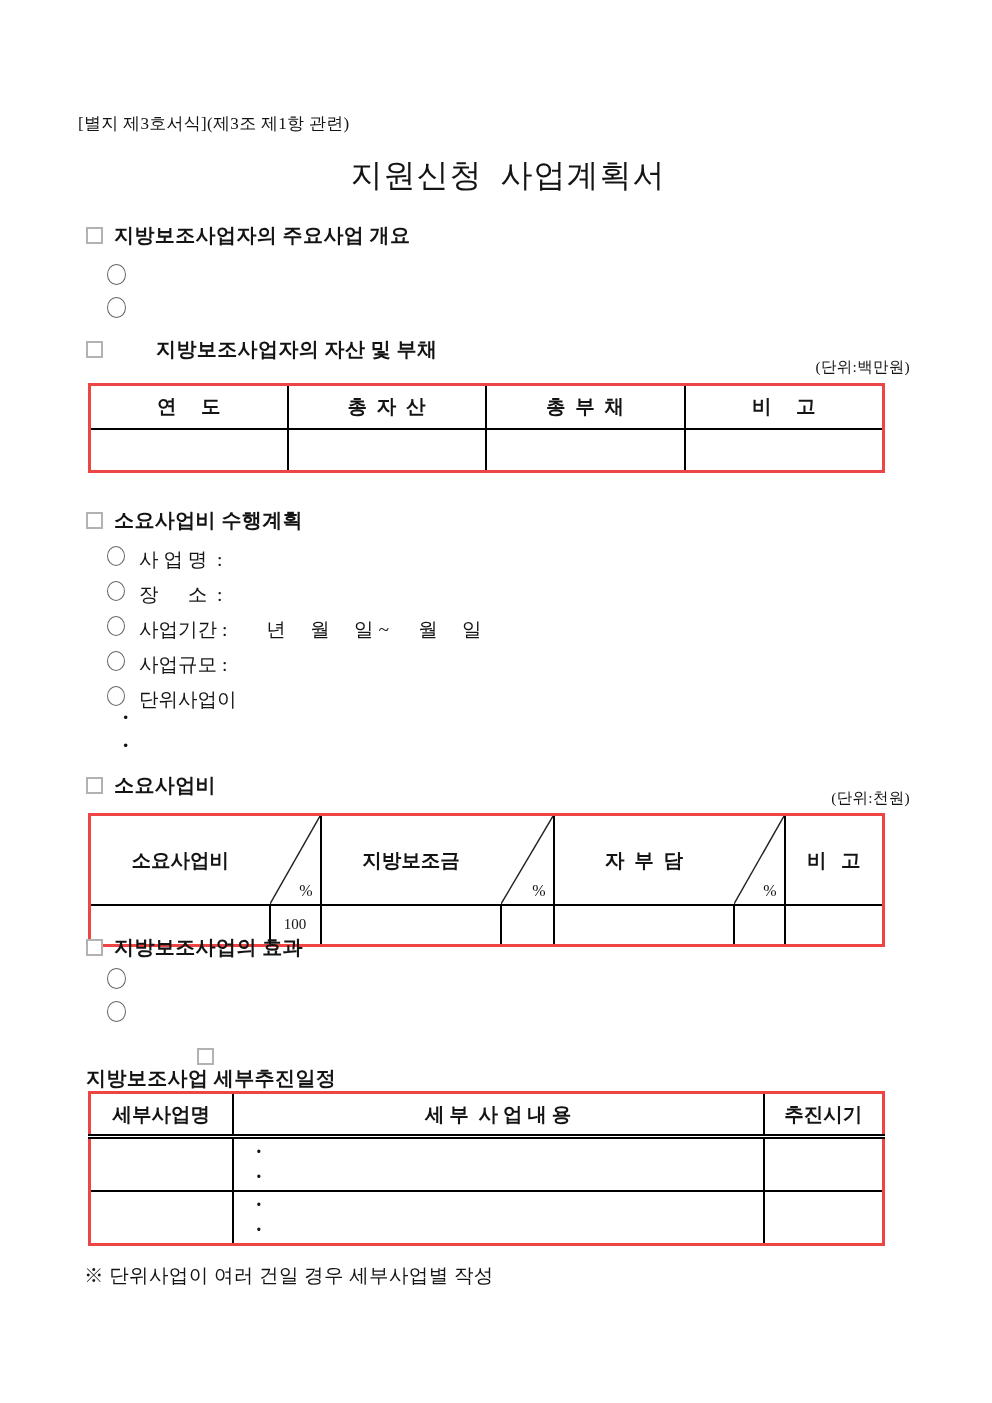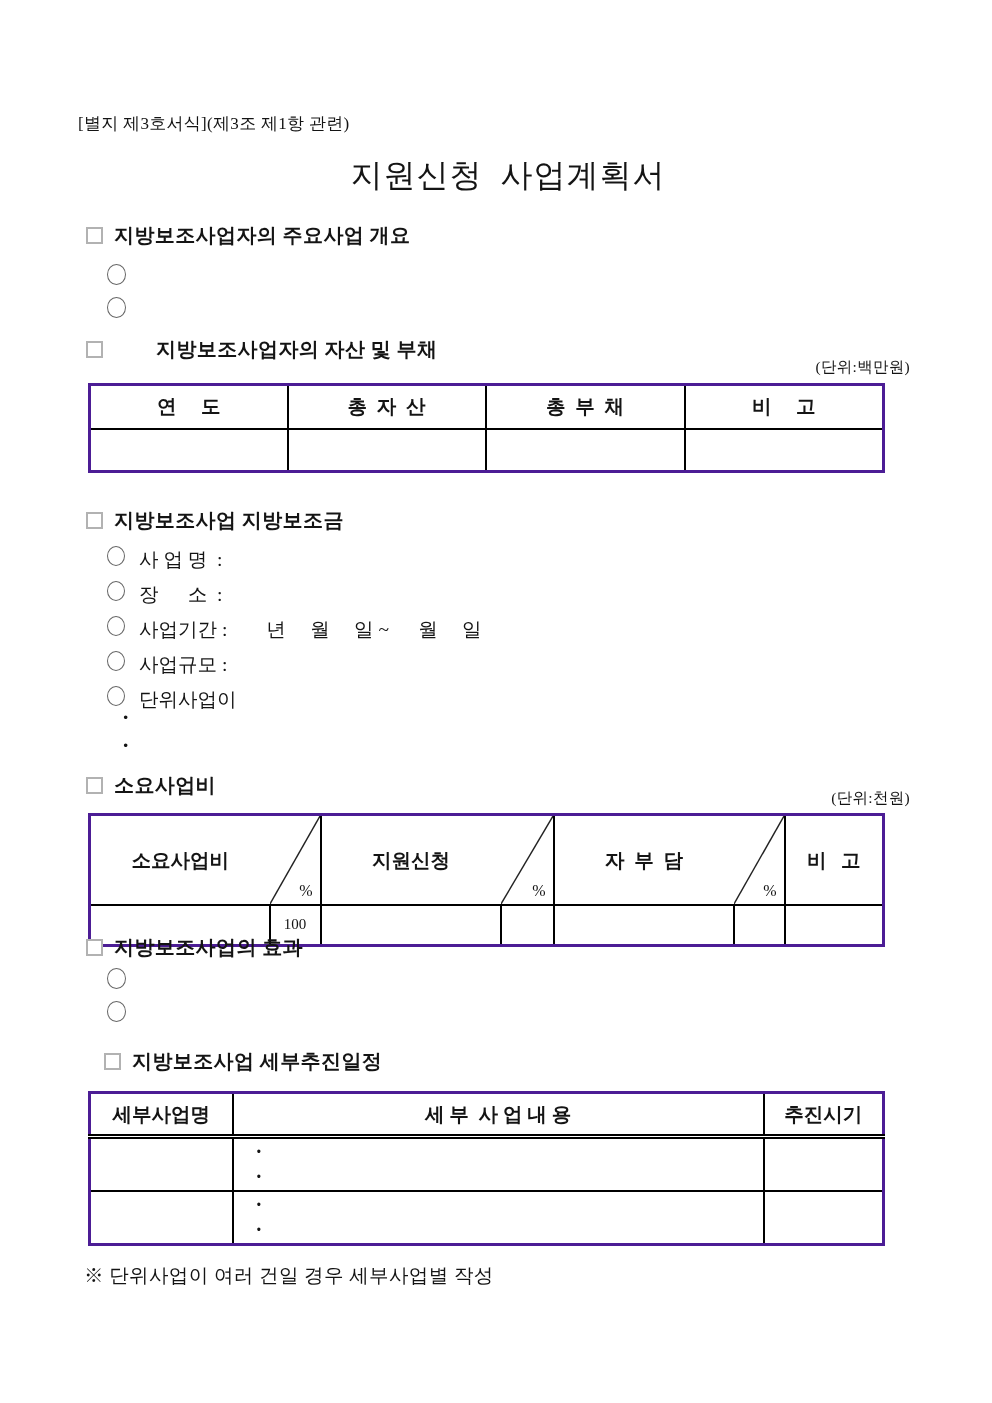--- a/index.html
+++ b/index.html
@@ -35,21 +35,21 @@
   }
   .plan-item .txt { white-space:pre; }
 
   .dots { top:703px; left:122px; font-size:22px; font-weight:700; }
   .dots div { height:28px; line-height:28px; }
 
   .unit { right:82px; font-size:15.5px; letter-spacing:0.3px; }
 
   table.tbl {
     position:absolute; border-collapse:collapse; table-layout:fixed;
-    border:3px solid #4c1d95; background:#fff;
+    border:3px solid #ef4444; background:#fff;
   }
   .tbl th, .tbl td {
     border:2px solid #000; padding:0; text-align:center;
     font-size:19.5px; overflow:hidden;
   }
   .tbl th { font-weight:700; white-space:pre; }
 
   .t1 { top:383px; left:88px; width:794px; }
   .t1 .hr { height:44px; } .t1 .br { height:43px; }
 
@@ -108,21 +108,21 @@
       <td></td>
       <td></td>
       <td></td>
       <td></td>
     </tr>
   </tbody>
     </table>
 
   <div class="abs sec" style="top:507px; left:86px;">
     <span class="chk"></span>
-    <span class="txt">지방보조사업 지방보조금</span>
+    <span class="txt">소요사업비 수행계획</span>
   </div>
   <div class="abs plan">
     <div class="plan-item">
       <span class="circ-i"></span>
       <span class="txt">사 업 명  :</span>
     </div>
     <div class="plan-item">
       <span class="circ-i"></span>
       <span class="txt">장      소  :</span>
     </div>
@@ -162,21 +162,21 @@
     </colgroup>
     <tbody>
         <tr class="hr">
       <th class="lbl-nr">소요사업비</th>
       <th class="diag">
         <svg>
           <line x1="0" y1="100%" x2="100%" y2="0" stroke="#222" stroke-width="1.4"></line>
         </svg>
         <span class="pct">%</span>
       </th>
-      <th class="lbl-nr">지원신청</th>
+      <th class="lbl-nr">지방보조금</th>
       <th class="diag">
         <svg>
           <line x1="0" y1="100%" x2="100%" y2="0" stroke="#222" stroke-width="1.4"></line>
         </svg>
         <span class="pct">%</span>
       </th>
       <th class="lbl-nr">자  부  담</th>
       <th class="diag">
         <svg>
           <line x1="0" y1="100%" x2="100%" y2="0" stroke="#222" stroke-width="1.4"></line>
@@ -197,21 +197,21 @@
   </tbody>
     </table>
 
   <div class="abs sec" style="top:934px; left:86px;">
     <span class="chk"></span>
     <span class="txt">지방보조사업의 효과</span>
   </div>
   <div class="abs circ" style="top:968px; left:107px;"></div>
   <div class="abs circ" style="top:1001px; left:107px;"></div>
 
-  <div class="abs sec" style="top:1048px; left:104px;">
+  <div class="abs sec" style="top:1048px; left:86px;flex-direction:column;">
     <span class="chk"></span>
     <span class="txt">지방보조사업 세부추진일정</span>
   </div>
 
   <table class="tbl t3">
     <colgroup>
       <col style="width:143px">
         <col style="width:531px">
         <col style="width:120px">
     </colgroup>

